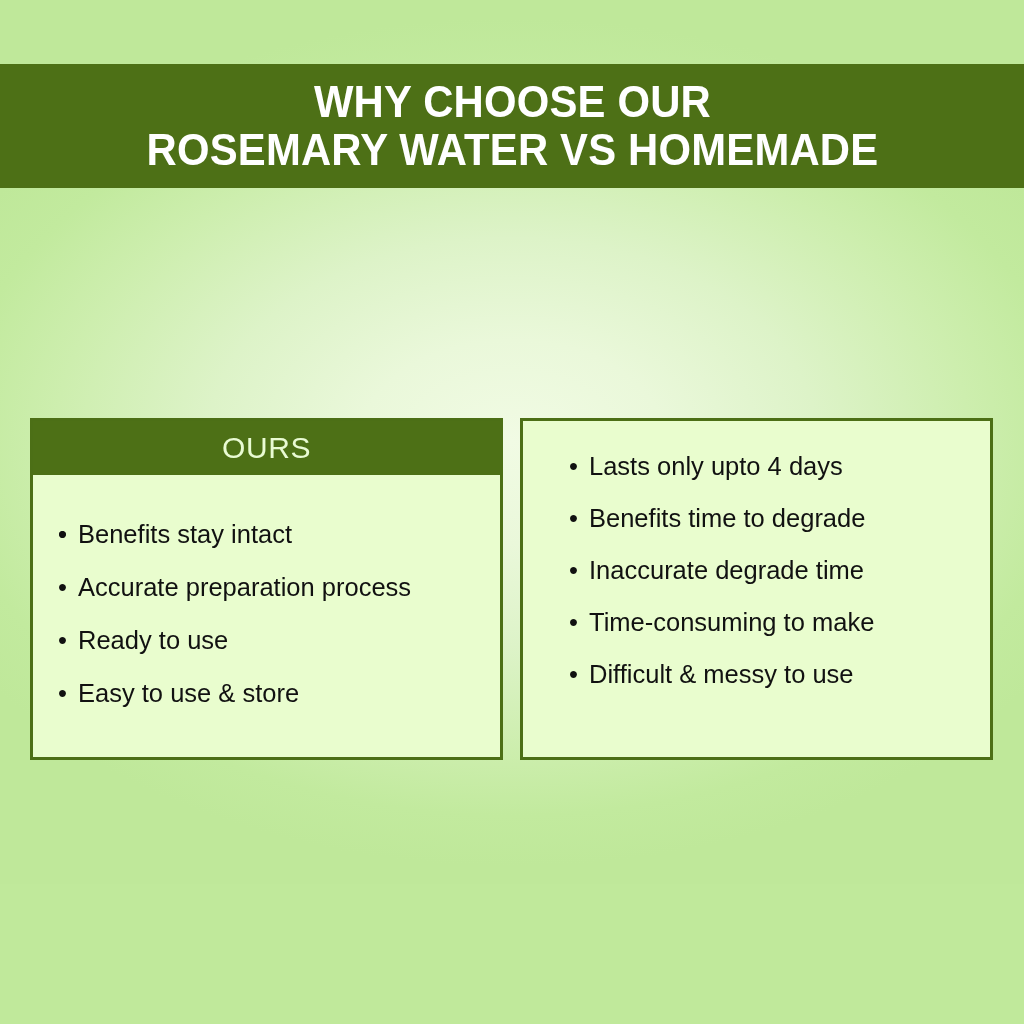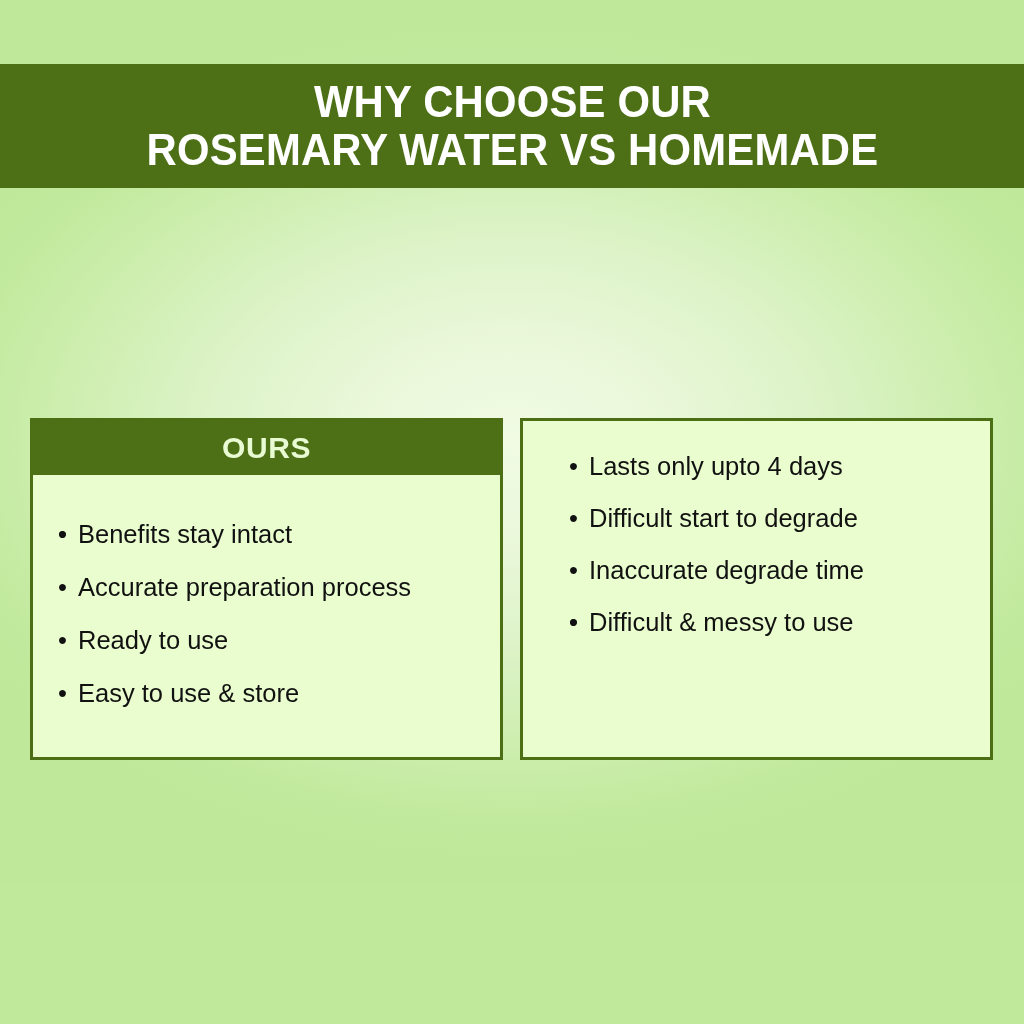--- a/index.html
+++ b/index.html
@@ -81,21 +81,21 @@
     display: flex;
     align-items: center;
     justify-content: center;
     margin: -3px -3px 0 -3px;
     border: 3px solid #4c6f16;
     border-bottom: none;
   }
   .card-header-title {
     color: #e9fbd3;
     font-size: 30px;
-    font-weight: 700;
+    font-weight: 400;
     letter-spacing: 0.6px;
     font-family: "Liberation Sans", sans-serif;
   }
 
   .card-body {
     flex: 1 1 auto;
     background: #e9fdce;
     padding: 22px 10px 10px 10px;
     box-sizing: border-box;
   }
@@ -170,28 +170,29 @@
 
     <div class="card card-homemade">
       <div class="card-body">
         <ul class="bullet-list">
           <li class="bullet-item">
             <span class="bullet-dot">•</span>
             <span>Lasts only upto 4 days</span>
           </li>
           <li class="bullet-item">
             <span class="bullet-dot">•</span>
-            <span>Difficult start to degrade</span>
+            <span>Benefits time to degrade</span>
           </li>
           <li class="bullet-item">
             <span class="bullet-dot">•</span>
             <span>Inaccurate degrade time</span>
           </li>
           <li class="bullet-item">
             <span class="bullet-dot">•</span>
+            <span>Time-consuming to make</span>
           </li>
           <li class="bullet-item">
             <span class="bullet-dot">•</span>
             <span>Difficult &amp; messy to use</span>
           </li>
         </ul>
       </div>
     </div>
 
   </div>

